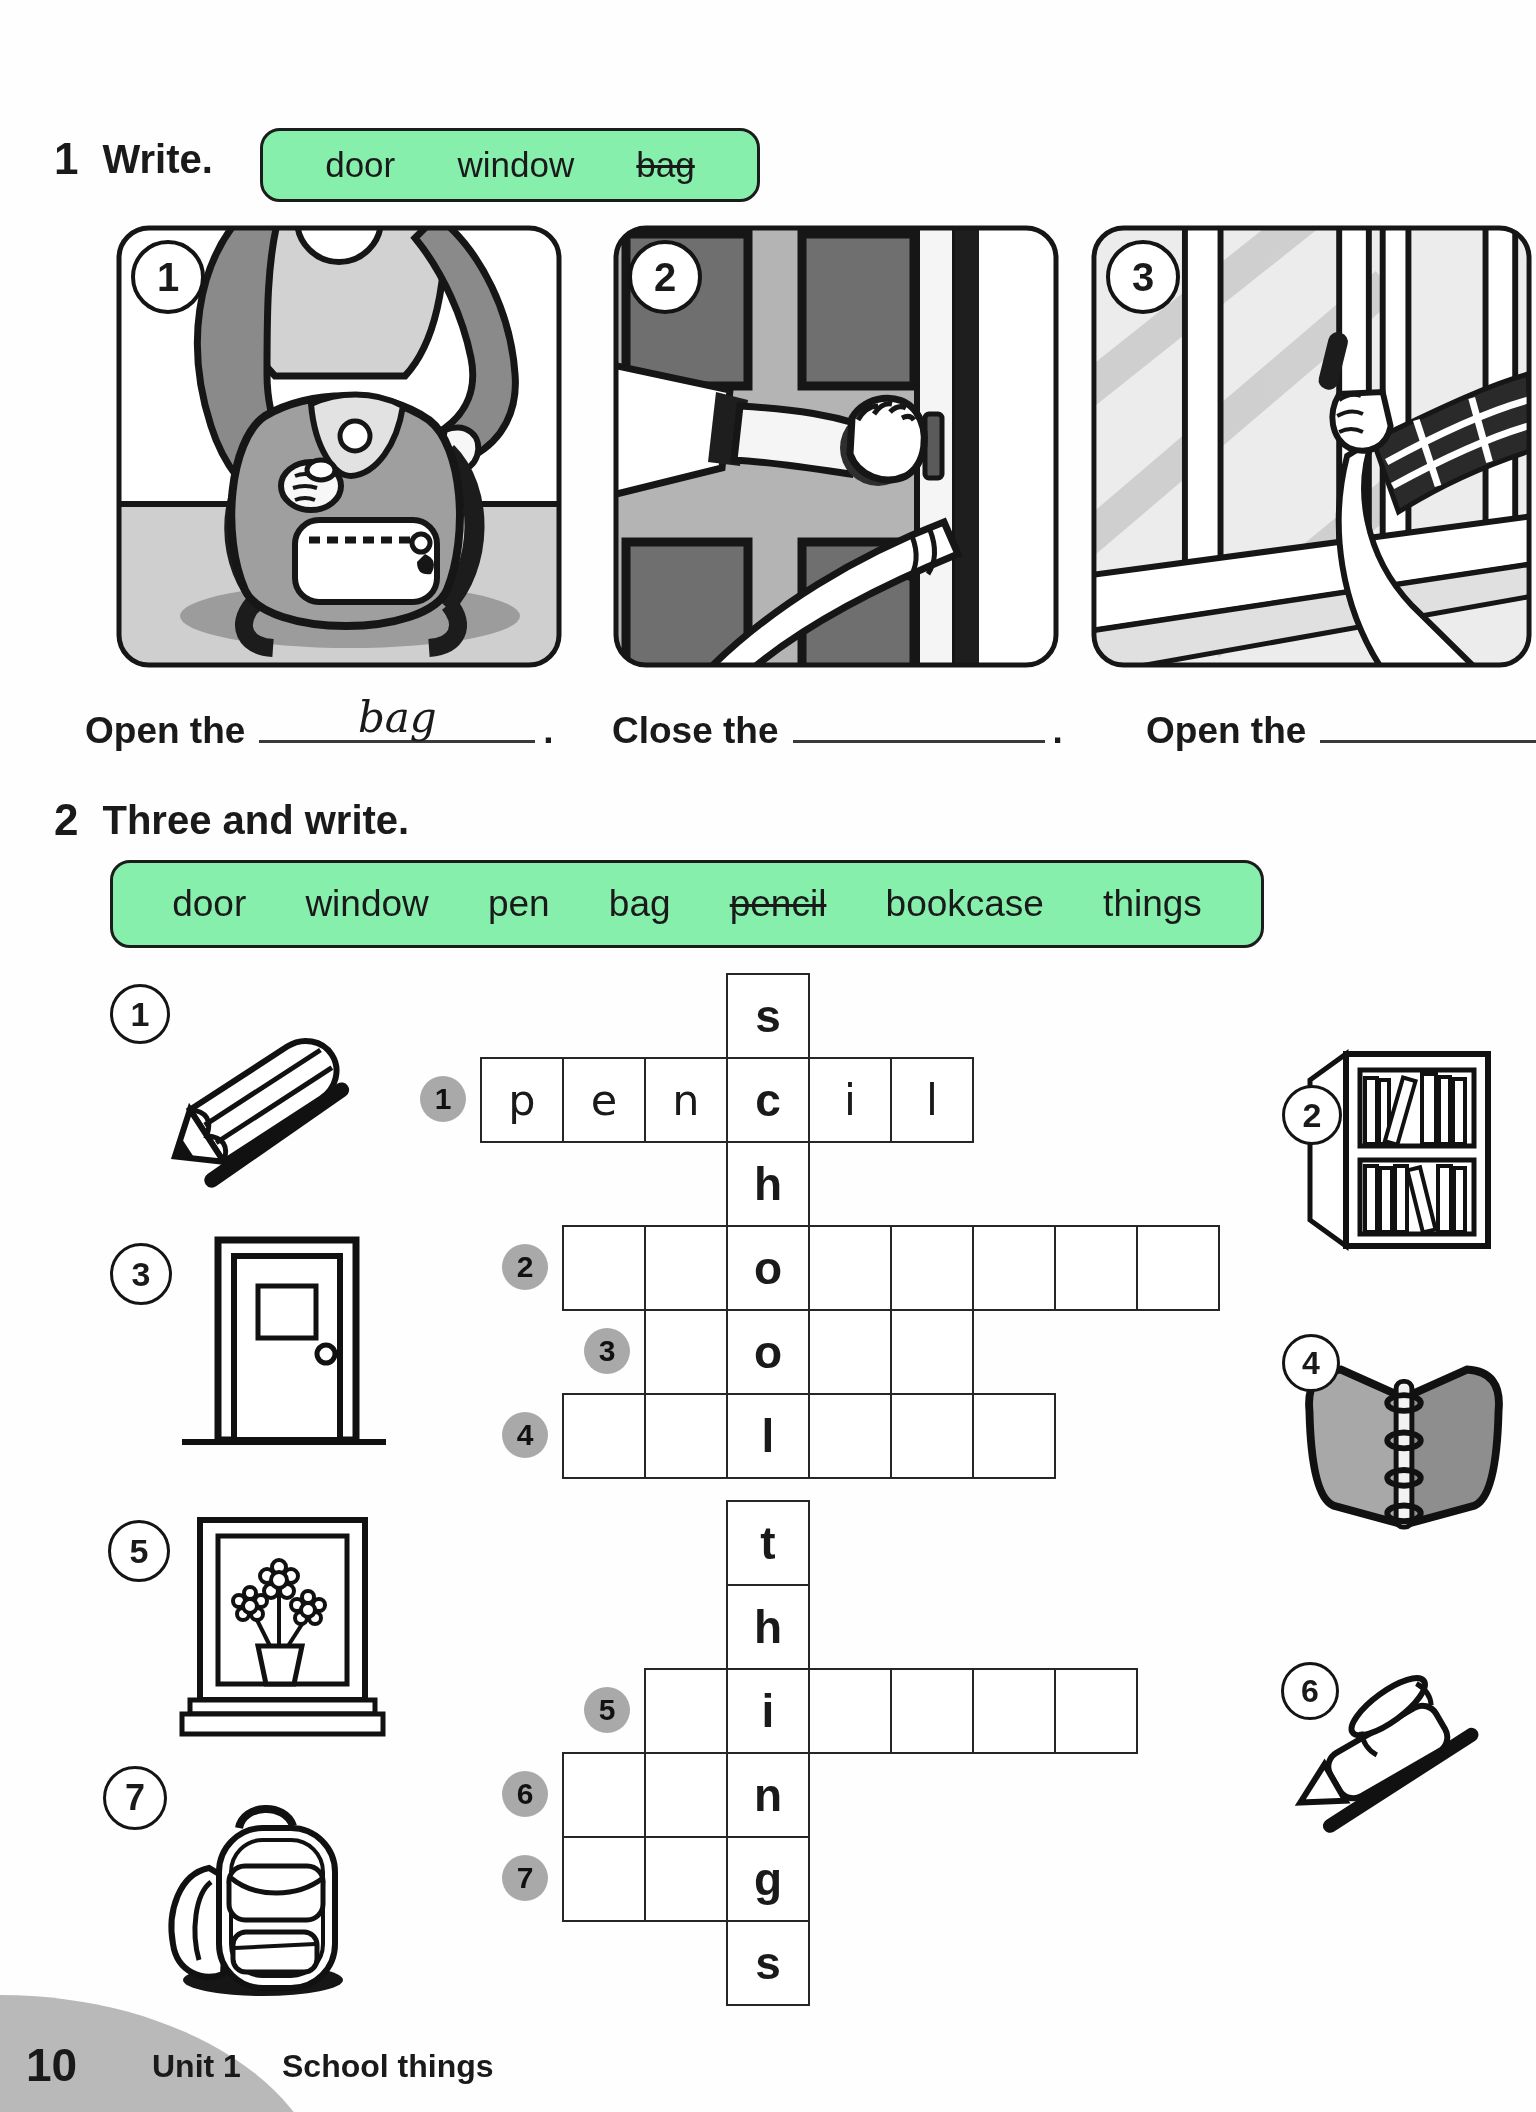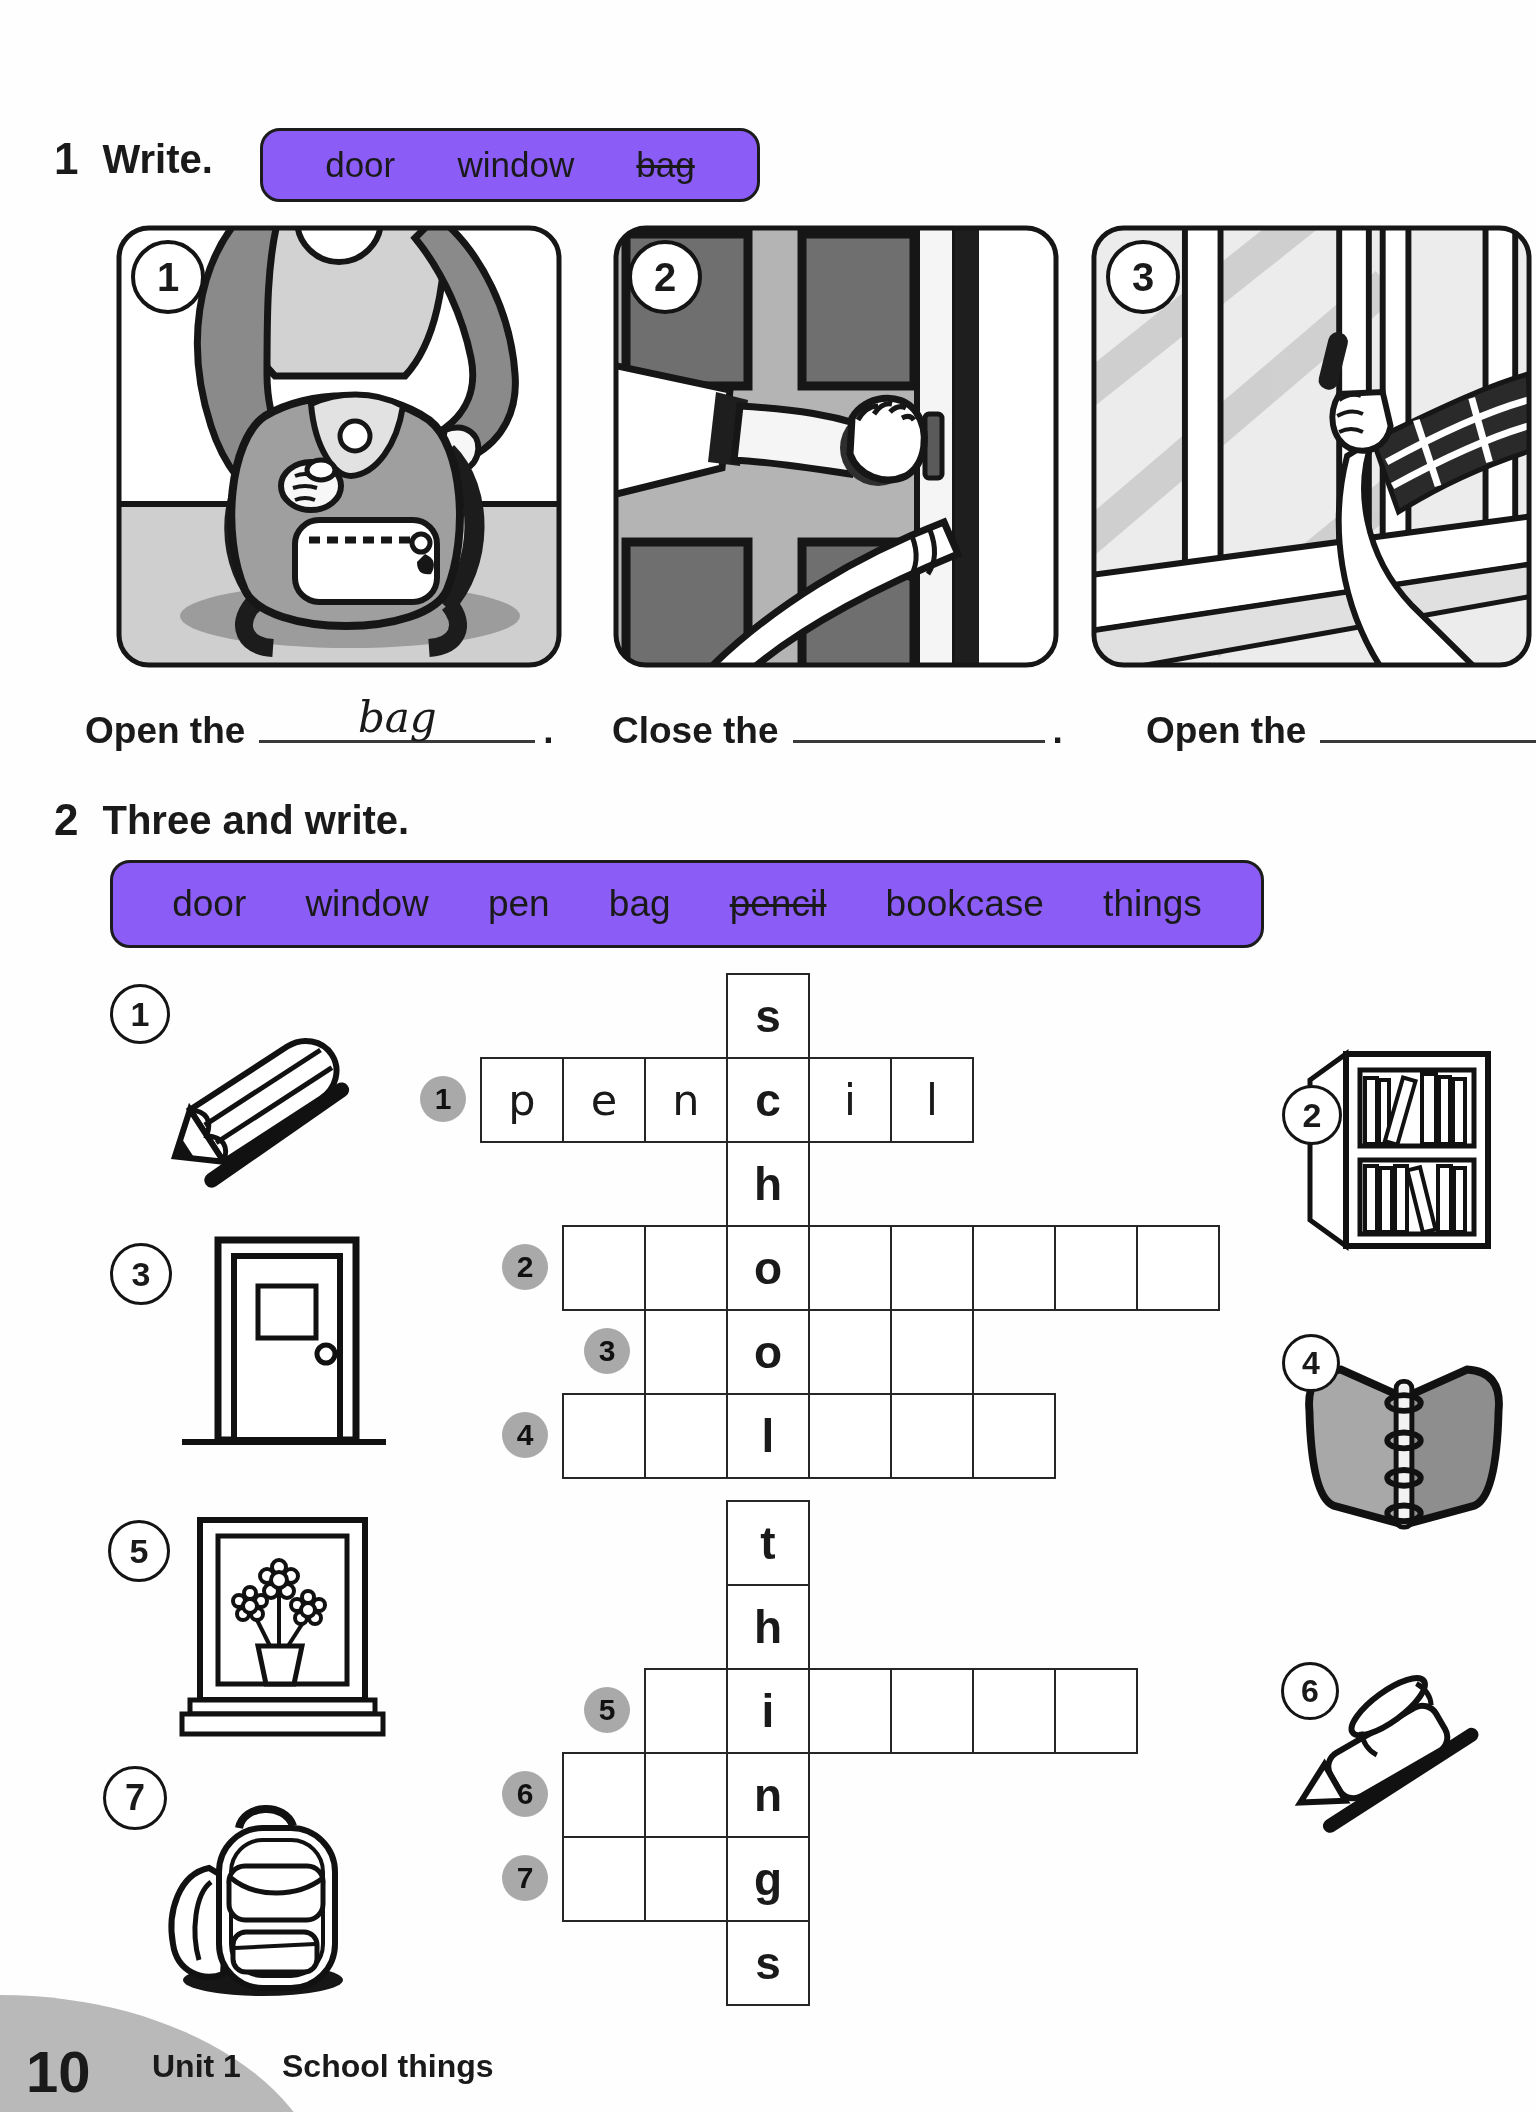--- a/index.html
+++ b/index.html
@@ -11,21 +11,21 @@
     display:flex;align-items:center;padding-left:40px;box-sizing:border-box;}
   .lesson-main{font-size:42px;font-weight:800;letter-spacing:1px;}
   .lesson-sub{font-size:38px;font-weight:700;margin-left:18px;}
   
   .ex-head{position:absolute;display:flex;align-items:center;}
   .ex-num{font-size:44px;font-weight:800;}
   .ex-title{font-size:40px;font-weight:800;margin-left:24px;}
   .ex1-head{left:54px;top:134px;}
   .ex2-head{left:54px;top:795px;}
   
-  .word-box{position:absolute;border:3.5px solid #1c1c1c;border-radius:20px;background:#8b5cf6;
+  .word-box{position:absolute;border:3.5px solid #1c1c1c;border-radius:20px;background:#86efac;
     display:flex;align-items:center;justify-content:space-evenly;box-sizing:border-box;}
   .wb1{left:260px;top:128px;width:500px;height:74px;font-size:35px;}
   .wb2{left:110px;top:860px;width:1154px;height:88px;font-size:37px;}
   .word-box span{font-weight:500;}
   .struck{text-decoration:line-through;text-decoration-thickness:3px;}
   
   .pic{position:absolute;width:448px;height:445px;}
   .pic svg{display:block;width:100%;height:100%;}
   .num-circle{position:absolute;left:16px;top:16px;width:66px;height:66px;border:4px solid #141414;
     border-radius:50%;background:#fff;display:flex;align-items:center;justify-content:center;
@@ -44,21 +44,21 @@
   .xw-badge{position:absolute;width:46px;height:46px;border-radius:50%;background:#a9a9a9;
     display:flex;align-items:center;justify-content:center;font-size:30px;font-weight:800;color:#111;}
   
   .item{position:absolute;}
   .item svg{display:block;}
   .item-circle{position:absolute;border:3.5px solid #141414;border-radius:50%;background:#fff;
     display:flex;align-items:center;justify-content:center;font-weight:800;z-index:3;}
   
   .corner-disc{position:absolute;left:-330px;top:1995px;width:660px;height:430px;
     border-radius:50%;background:#b9b9b9;}
-  .page-number{position:absolute;left:26px;top:2038px;font-size:58px;font-weight:800;}
+  .page-number{position:absolute;left:26px;top:2038px;font-size:46px;font-weight:800;}
   .unit-label{position:absolute;left:152px;top:2048px;font-size:32px;font-weight:800;}
   .unit-topic{position:absolute;left:282px;top:2048px;font-size:32px;font-weight:800;}
 </style>
 </head>
 <body>
 
 <div class="page">
 
 
   <div class="ex-head ex1-head">

